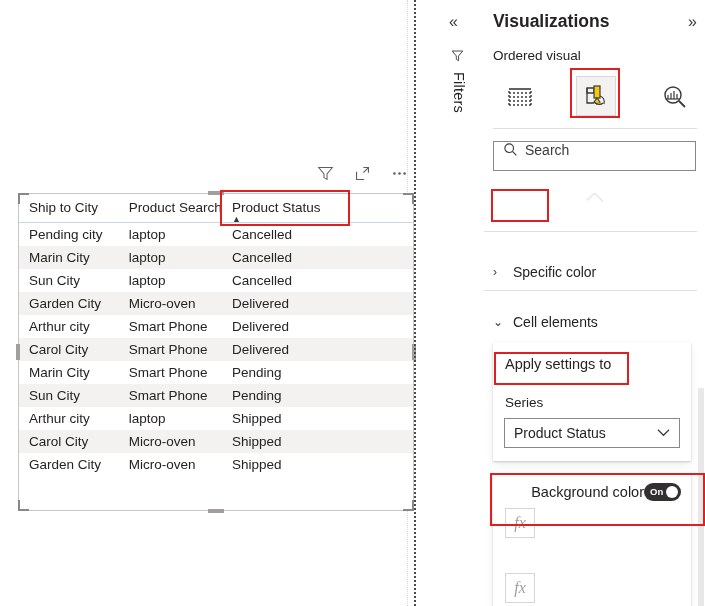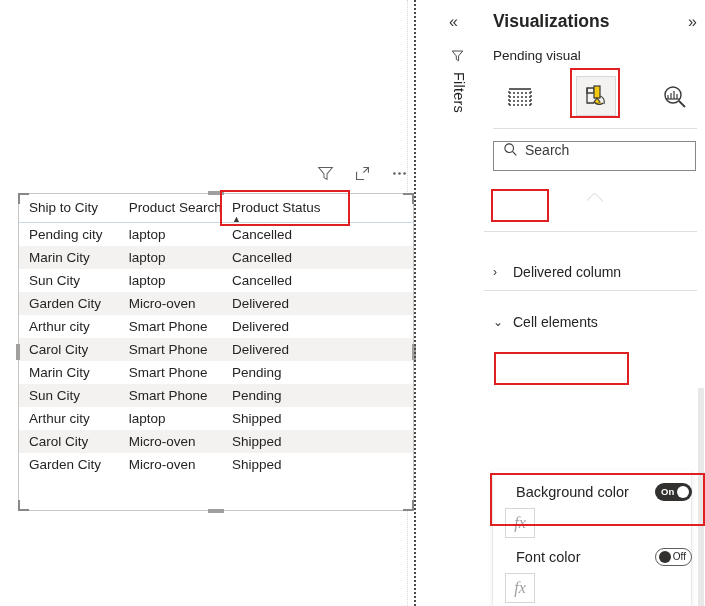--- a/index.html
+++ b/index.html
@@ -332,23 +332,23 @@
   
   #card-colors {
     position: absolute;
     left: 9px; top: 470px;
     width: 198px; height: 136px;
     background: #ffffff;
     box-shadow: 0 0.6px 1.8px rgba(0,0,0,0.16), 0 3.2px 7.2px rgba(0,0,0,0.08);
   }
   .setting-row {
     position: absolute;
-    left: 23px; width: 176px;
+    left: 12px; width: 176px;
     height: 20px;
-    display: flex; align-items: center; justify-content: space-between;
+    display: flex; align-items: center; justify-content: flex-end;
   }
   #row-bg { top: 12px; }
   #row-font { top: 77px; }
   .setting-row .s-label { font-size: 14.5px; color: #252423; }
 
   .toggle {
     width: 37px; height: 18px;
     border-radius: 9px;
     position: relative;
     box-sizing: border-box;
@@ -544,21 +544,21 @@
     <span class="rail-label">Filters</span>
   </div>
 
   <div id="viz-panel">
 
     <div id="viz-header">
       <span id="viz-title">Visualizations</span>
       <span id="viz-expand">»</span>
     </div>
 
-    <div id="format-visual-label">Pending visual</div>
+    <div id="format-visual-label">Ordered visual</div>
 
     <div id="format-tabs">
       <div class="ftab build">
         <svg width="26" height="22" viewBox="0 0 26 22">
           <line x1="2" y1="3" x2="24" y2="3" stroke="#3b3a39" stroke-width="1.6"></line>
           <line x1="2" y1="7" x2="24" y2="7" stroke="#3b3a39" stroke-width="1.4" stroke-dasharray="2 2"></line>
           <line x1="2" y1="11" x2="24" y2="11" stroke="#3b3a39" stroke-width="1.4" stroke-dasharray="2 2"></line>
           <line x1="2" y1="15" x2="24" y2="15" stroke="#3b3a39" stroke-width="1.4" stroke-dasharray="2 2"></line>
           <line x1="2" y1="19" x2="24" y2="19" stroke="#3b3a39" stroke-width="1.4" stroke-dasharray="2 2"></line>
           <line x1="2" y1="5" x2="2" y2="19" stroke="#3b3a39" stroke-width="1.4" stroke-dasharray="2 2"></line>
@@ -597,48 +597,53 @@
           <line x1="10.1" y1="10.1" x2="14.2" y2="14.2" stroke="#3b3a39" stroke-width="1.2"></line>
         </svg>
       </span>
       <span class="s-text">Search</span>
     </div>
 
     <div id="subtabs-divider"></div>
 
     <div class="accordion" id="acc-specific-column">
       <span class="chev">›</span>
-      <span>Delivered column</span>
+      <span>Specific color</span>
     </div>
     <div id="acc-divider-1"></div>
     <div class="accordion" id="acc-cell-elements">
       <span class="chev">⌄</span>
       <span>Cell elements</span>
     </div>
 
+    <div id="card-apply">
+      <span id="apply-title">Apply settings to</span>
+      <span id="series-label">Series</span>
+      <div id="series-dropdown">
+        <span class="dd-val">Product Status</span>
+        <span class="dd-chev">
+          <svg width="13" height="9" viewBox="0 0 14 9">
+              <path d="M1 1.5L7 7.5l6-6" fill="none" stroke="#3b3a39" stroke-width="1.3"></path>
+            </svg>
+        </span>
+      </div>
+    </div>
 
     <div id="card-colors">
       <div class="setting-row" id="row-bg">
         <span class="s-label">Background color</span>
         <span class="toggle on">
           <span class="t-txt">On</span>
           <span class="knob"></span>
         </span>
       </div>
       <div class="fx-btn" id="fx-bg">
         <span>fx</span>
       </div>
 
-      <div class="setting-row" id="row-font">
-        <span class="s-label">Font color</span>
-        <span class="toggle off">
-          <span class="knob"></span>
-          <span class="t-txt">Off</span>
-        </span>
-      </div>
       <div class="fx-btn" id="fx-font">
         <span>fx</span>
       </div>
     </div>
 
     <div id="pane-scrollbar">
       <div id="pane-scroll-thumb"></div>
     </div>
   </div>
 </div>

